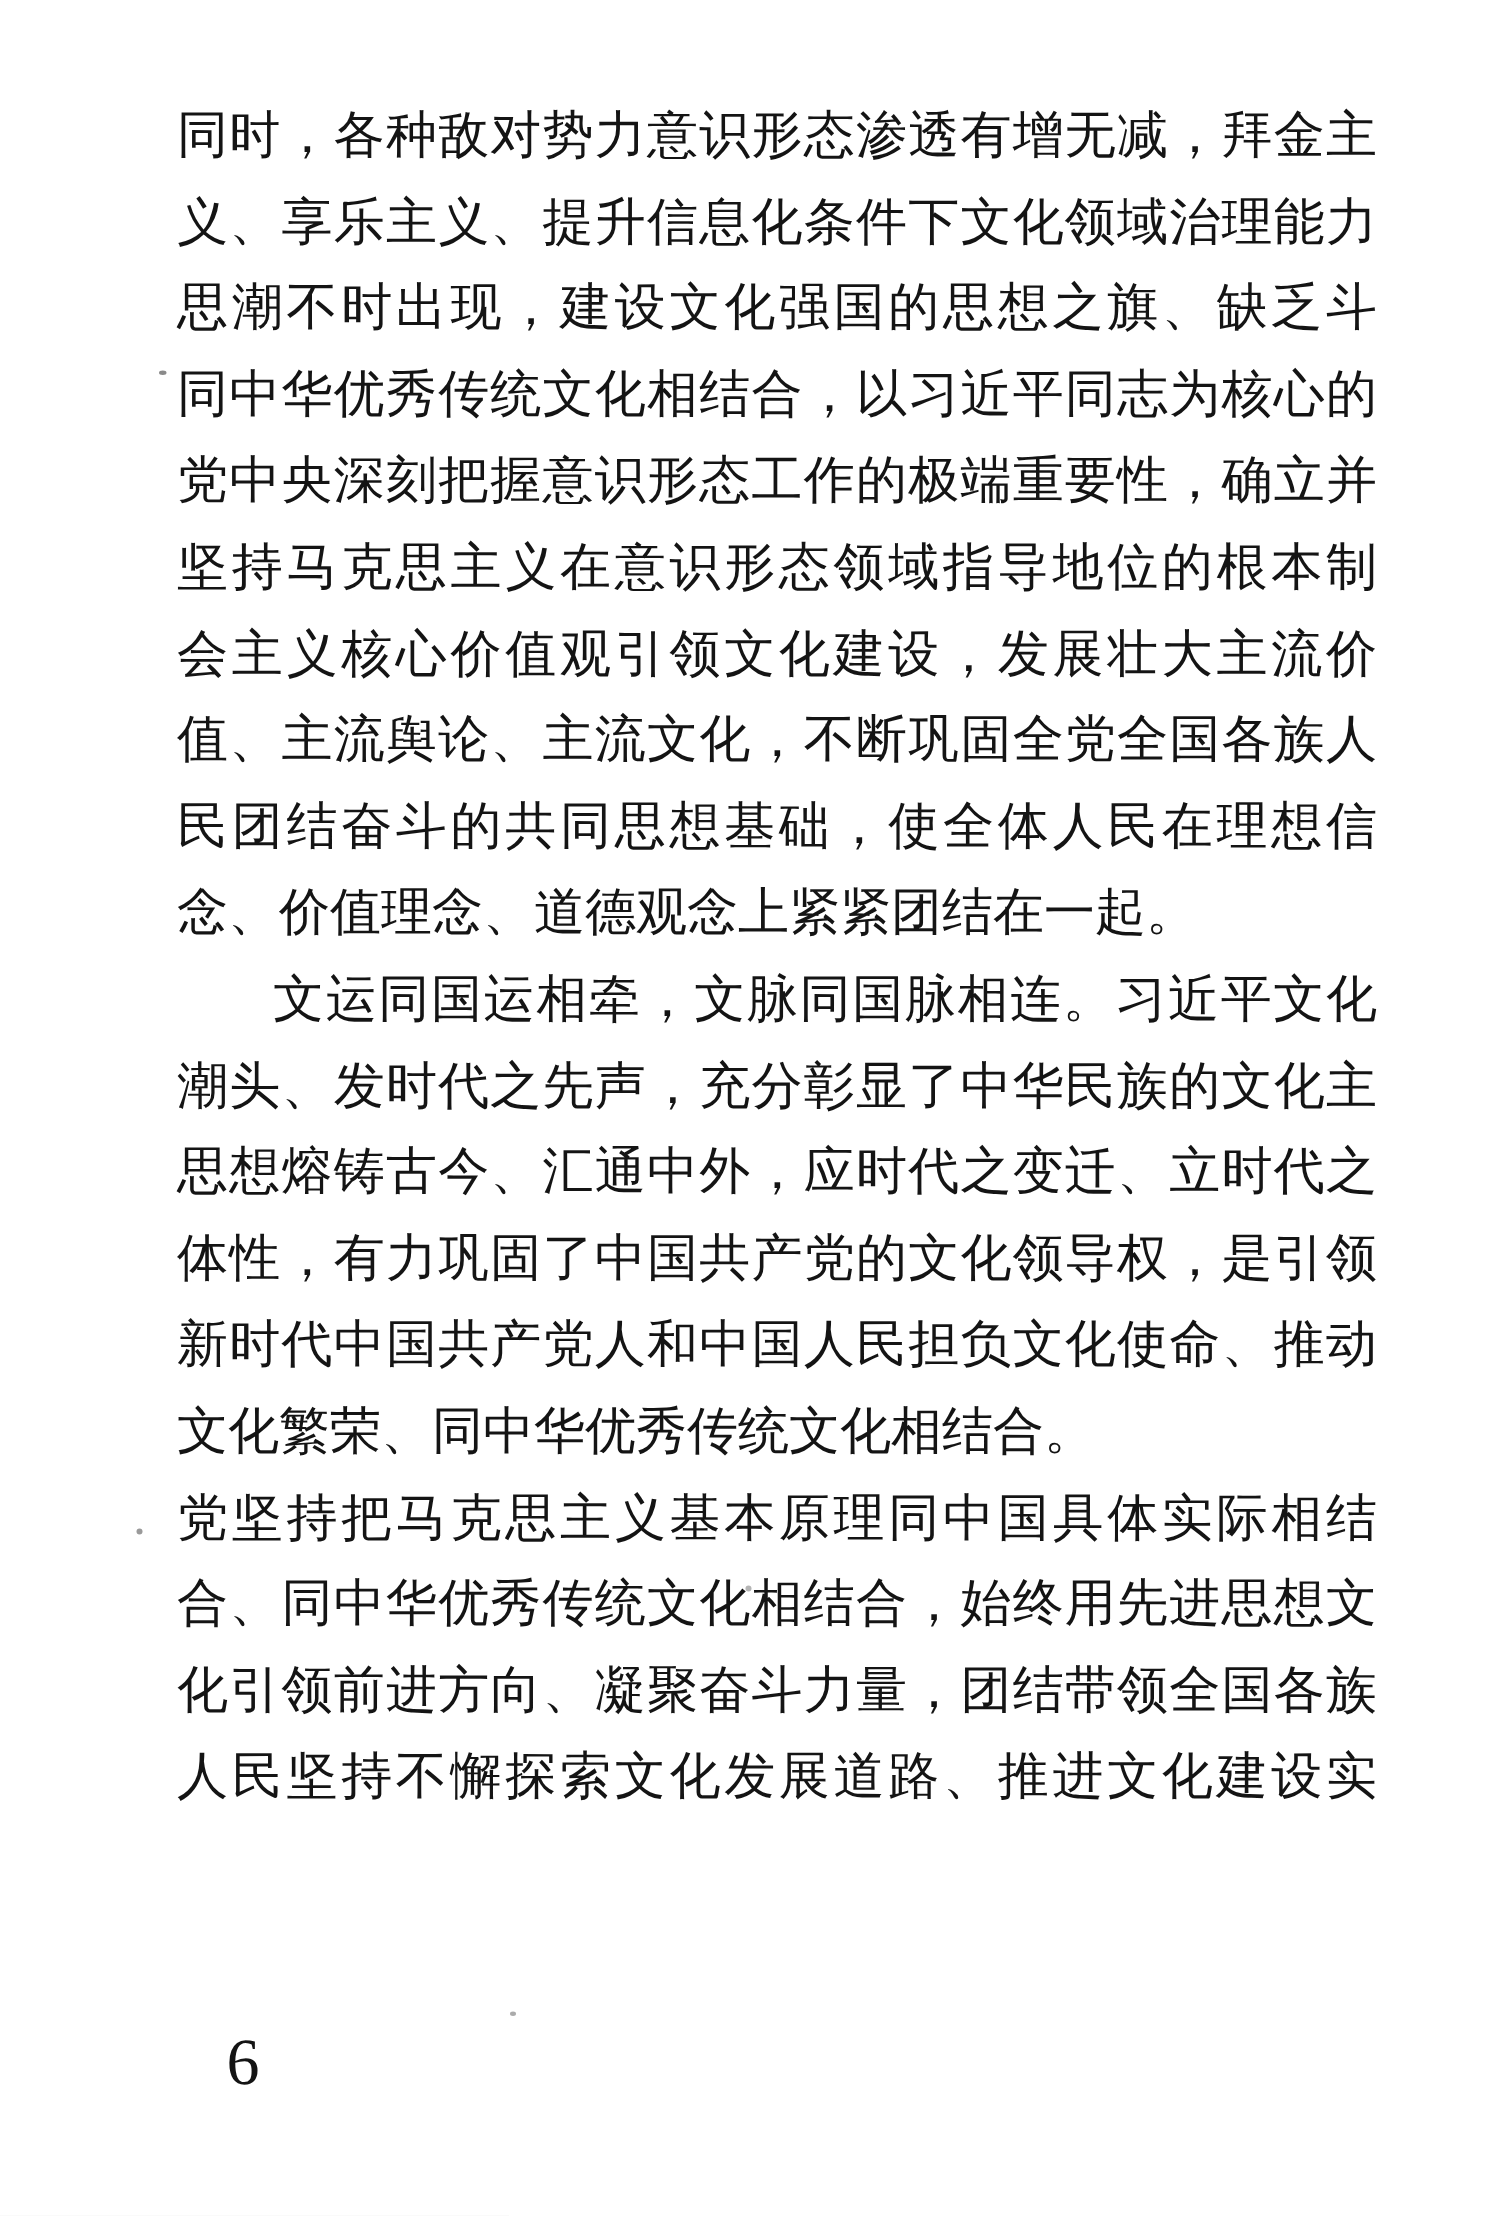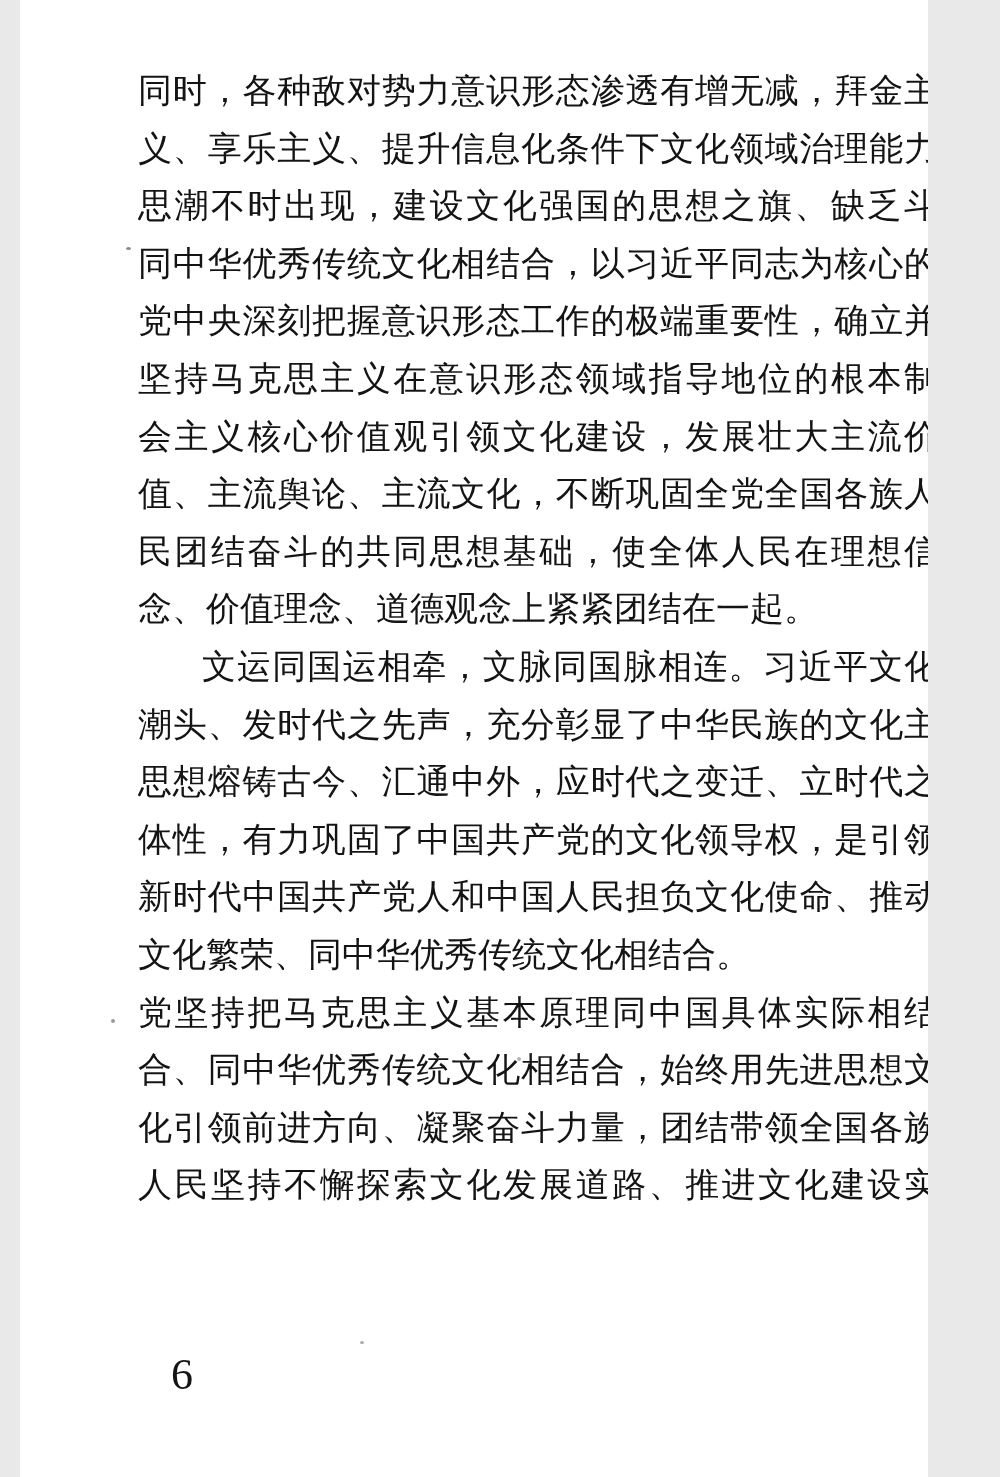--- a/index.html
+++ b/index.html
@@ -2,26 +2,25 @@
 <html><head>
 <meta charset="utf-8">
 <style>
   html, body { margin: 0; padding: 0; }
   body {
     background: #e9e9e9;
     font-family: "Liberation Serif", "DejaVu Serif", serif;
   }
   .page {
     position: relative;
-    width: 908px;
+    width: 1000px;
     height: 1477px;
     background: #ffffff;
     overflow: hidden;
     color: #141414;
-    margin-left: 20px;
   }
   .text-block {
     position: absolute;
     left: 118px;
     top: 62px;
     width: 800px;
   }
   .line {
     font-size: 34px;
     line-height: 57.6px;

